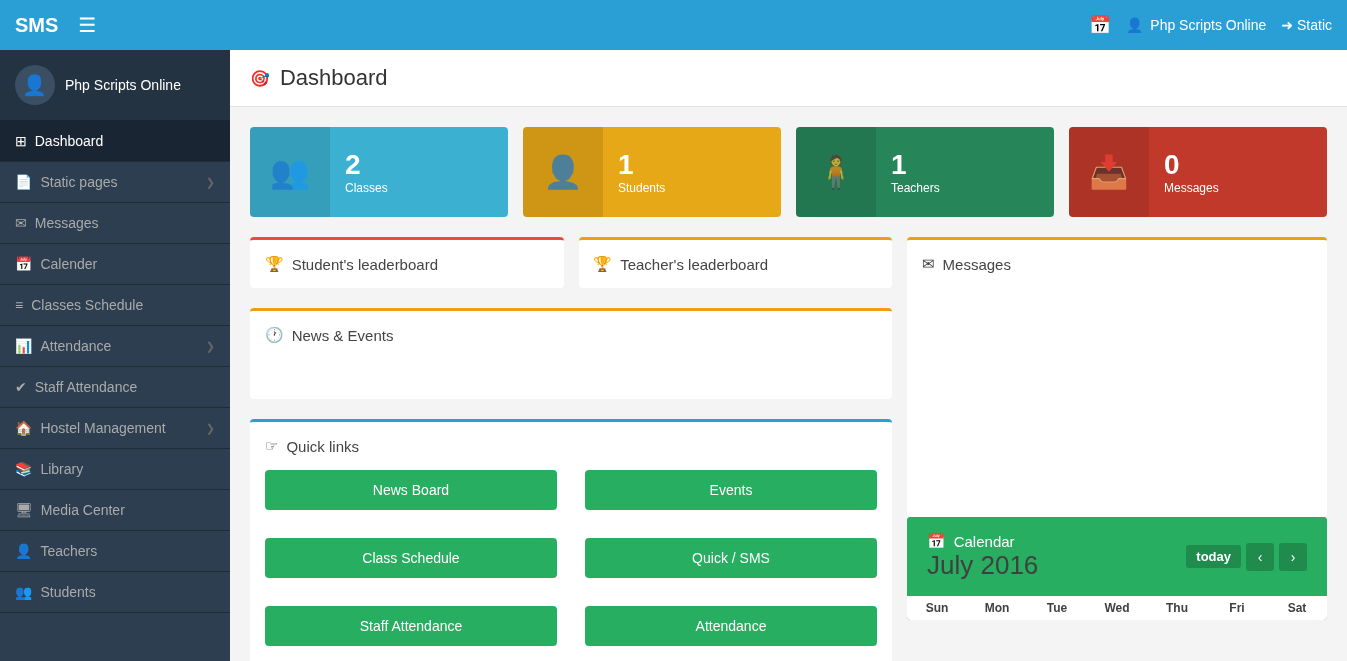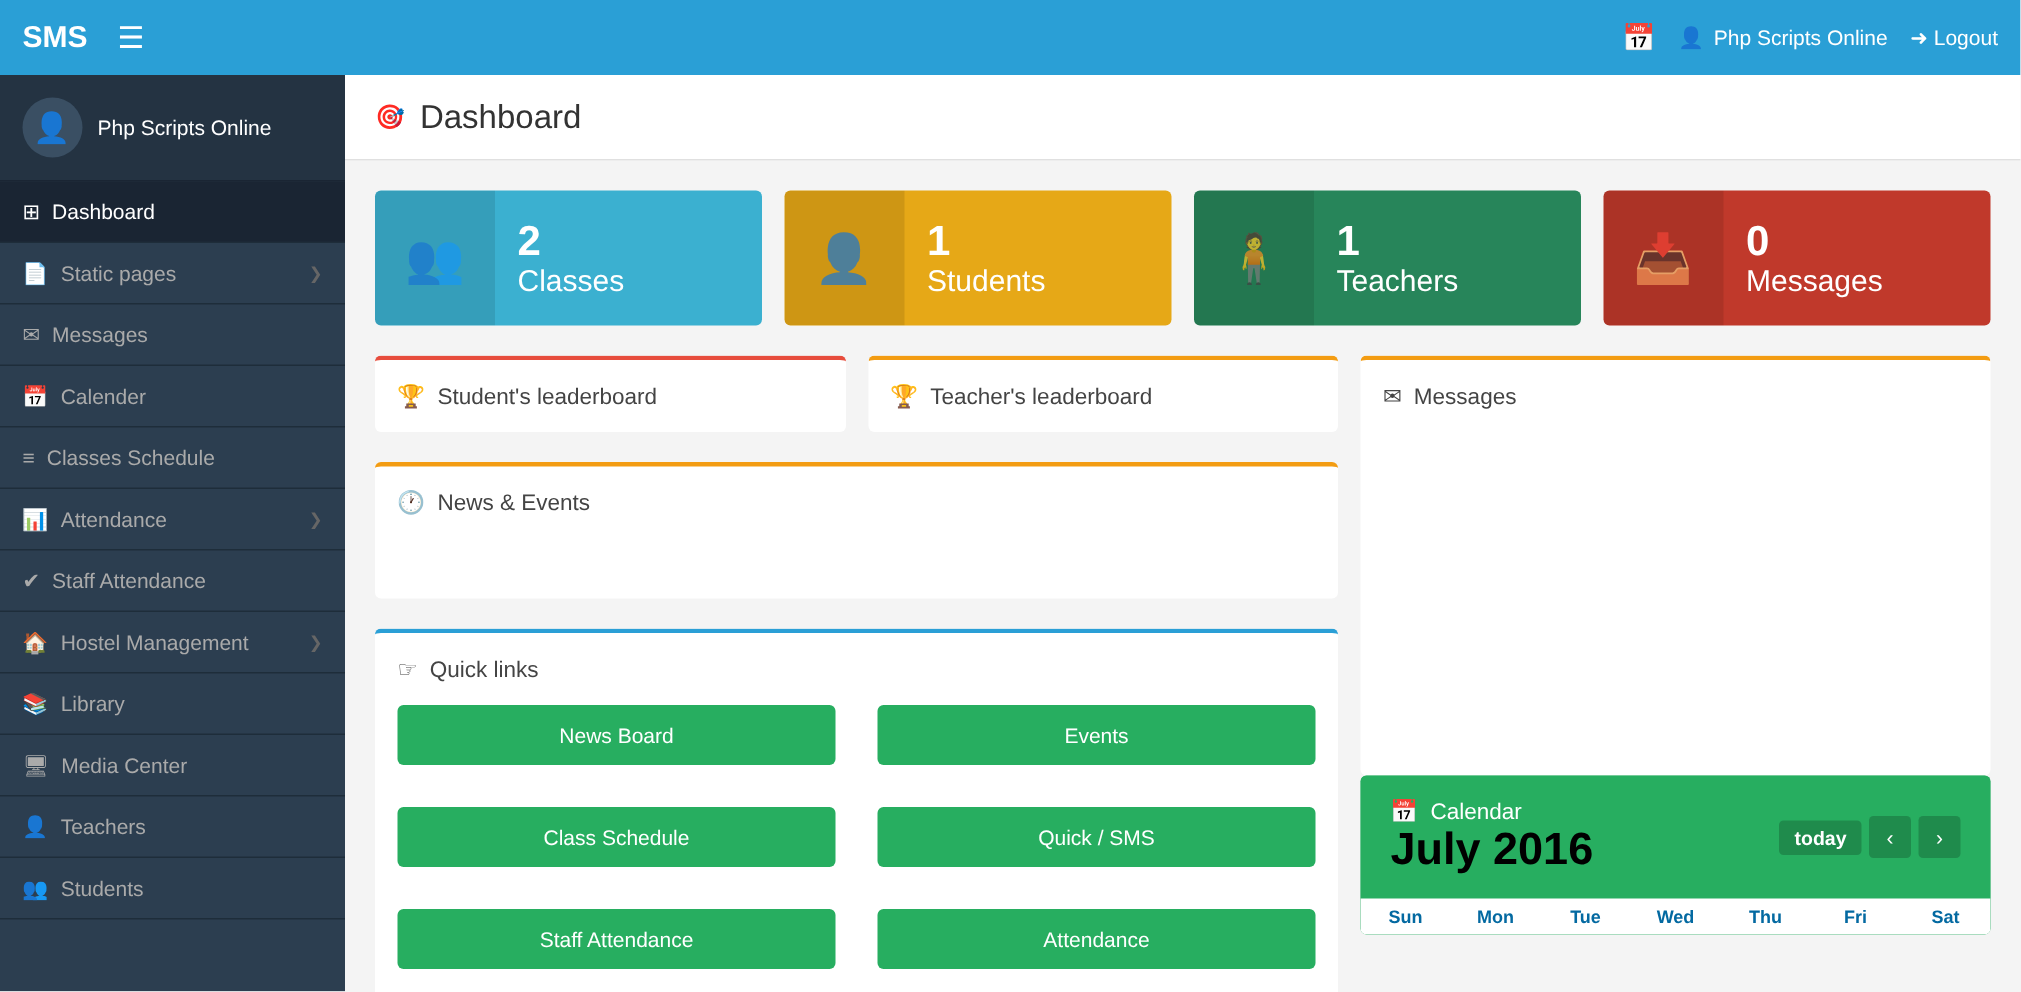--- a/index.html
+++ b/index.html
@@ -103,21 +103,21 @@
       font-size: 32px;
       color: rgba(255,255,255,0.7);
       min-height: 90px;
     }
     .stat-card-info {
       flex: 1;
       padding: 10px 15px;
       color: #fff;
     }
     .stat-card-num { font-size: 28px; font-weight: bold; }
-    .stat-card-label { font-size: 20px; }
+    .stat-card-label { font-size: 12px; }
     .card-blue { background: #3bb0d0; }
     .card-blue .stat-card-icon { background: rgba(0,0,0,0.1); }
     .card-orange { background: #e6a817; }
     .card-orange .stat-card-icon { background: rgba(0,0,0,0.1); }
     .card-green { background: #27855a; }
     .card-green .stat-card-icon { background: rgba(0,0,0,0.1); }
     .card-red { background: #c0392b; }
     .card-red .stat-card-icon { background: rgba(0,0,0,0.1); }
 
     
@@ -171,21 +171,21 @@
       overflow: hidden;
     }
     .calendar-header {
       background: #27ae60;
       padding: 15px 20px;
       display: flex;
       align-items: center;
       justify-content: space-between;
     }
     .calendar-title-row { display: flex; align-items: center; gap: 8px; color: #fff; font-size: 15px; }
-    .calendar-month { color: #000000; font-size: 30px; font-weight: 700; }
+    .calendar-month { color: #404040; font-size: 26px; font-weight: 400; }
     .calendar-nav { display: flex; align-items: center; gap: 5px; }
     .cal-nav-btn {
       background: rgba(0,0,0,0.2);
       color: #fff;
       border: none;
       width: 28px; height: 28px;
       border-radius: 3px;
       cursor: pointer;
       font-size: 14px;
     }
@@ -199,21 +199,21 @@
       font-size: 13px;
       font-weight: bold;
     }
     .calendar-days-header {
       background: #fff;
       display: grid;
       grid-template-columns: repeat(7, 1fr);
       text-align: center;
       padding: 5px 0;
     }
-    .calendar-days-header span { font-size: 12px; color: #0369a1; font-weight: bold; }
+    .calendar-days-header span { font-size: 12px; color: #404040; font-weight: bold; }
 
     
     .content-inner { display: flex; gap: 15px; }
     .content-main { flex: 1; }
     .content-right { width: 420px; flex-shrink: 0; }
 
     .messages-right-box {
       background: #fff;
       border-top: 3px solid #f39c12;
       border-radius: 4px;
@@ -230,21 +230,21 @@
     <span class="navbar-toggle">☰</span>
   </div>
   <div class="navbar-right">
     <span class="icon">📅</span>
     <div class="user-info">
       <span>👤</span>
       <span>Php Scripts Online</span>
     </div>
     <div class="logout">
       <span>➜</span>
-      <span>Logout</span>
+      <span>Static</span>
     </div>
   </div>
 </div>
 
 <div class="main-layout">
 
   <div class="sidebar">
     <div class="sidebar-user">
       <div class="sidebar-avatar">👤</div>
       <span class="sidebar-username">Php Scripts Online</span>

